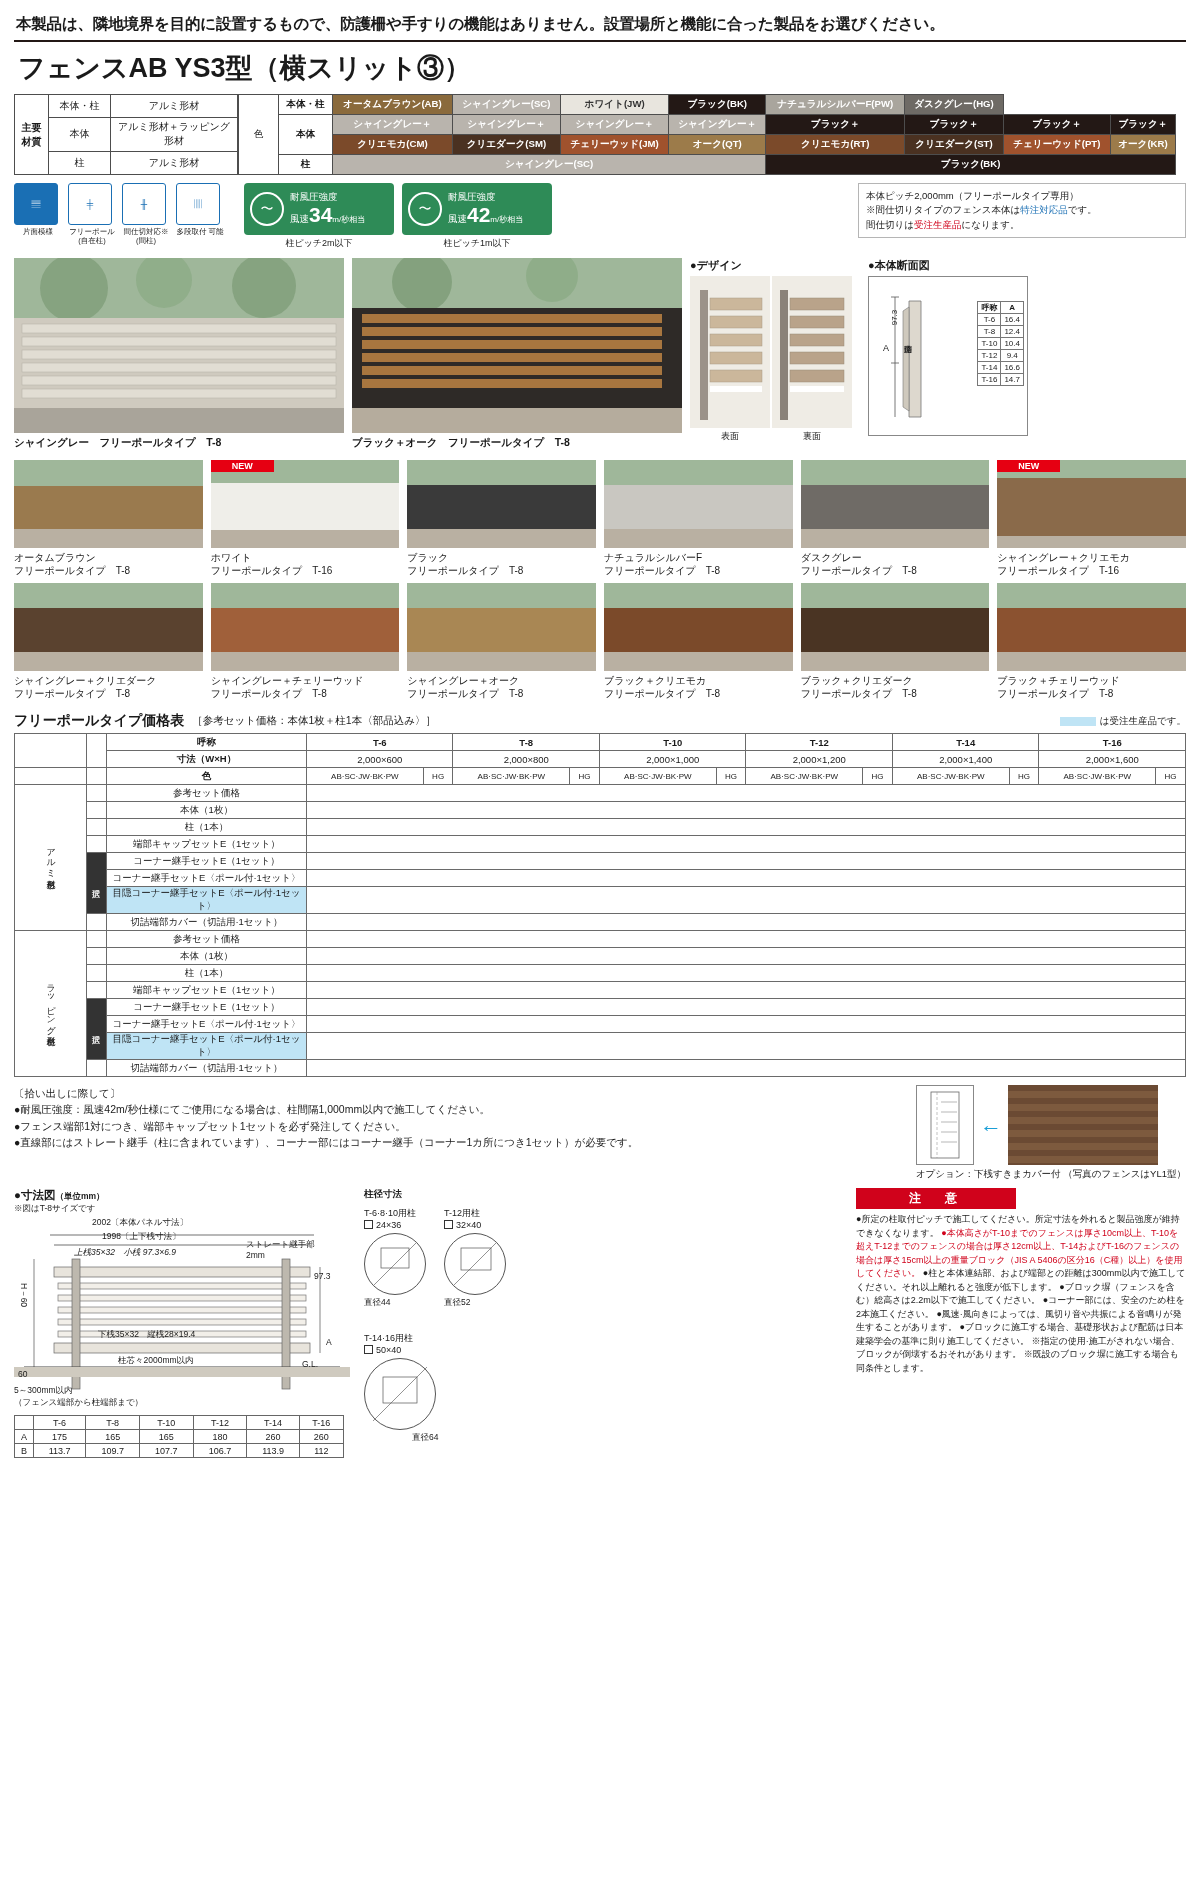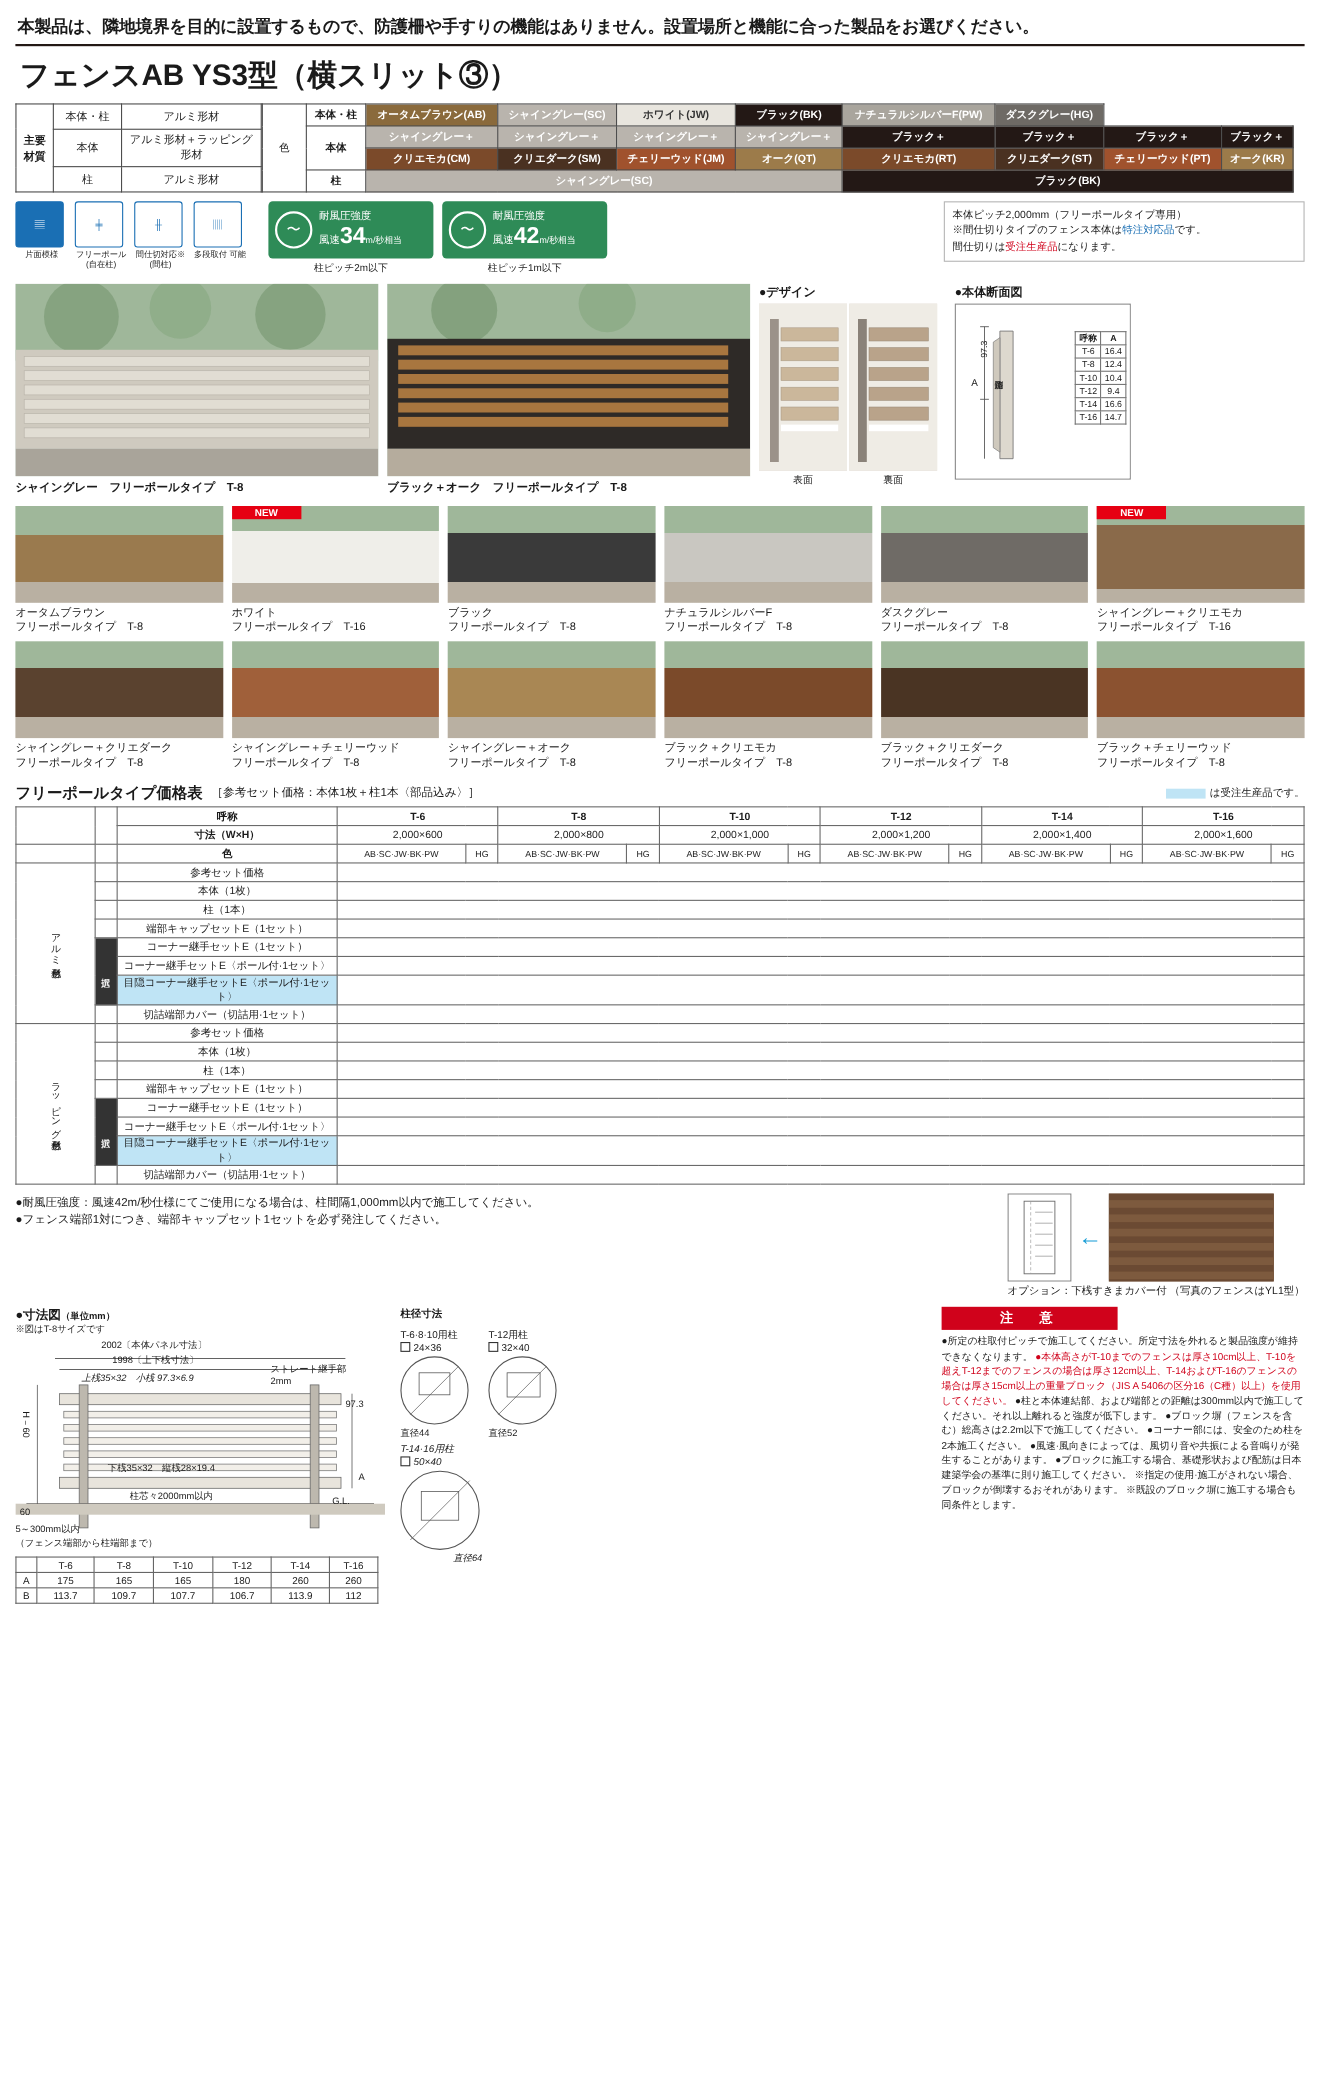--- a/index.html
+++ b/index.html
@@ -592,22 +592,24 @@
     <tr>
       <td class="vh"></td>
       <td class="nm">切詰端部カバー（切詰用·1セット）</td>
       <td colspan="12"></td>
     </tr>
   </tbody>
     </table>
 
   <div class="bul-wrap">
     <div class="bullets">
+      <div>〔拾い出しに際して〕</div>
       <div>●耐風圧強度：風速42m/秒仕様にてご使用になる場合は、柱間隔1,000mm以内で施工してください。</div>
       <div>●フェンス端部1対につき、端部キャップセット1セットを必ず発注してください。</div>
+      <div>●直線部にはストレート継手（柱に含まれています）、コーナー部にはコーナー継手（コーナー1カ所につき1セット）が必要です。</div>
     </div>
     <div class="opt-col">
       <div class="opt-imgs">
         <div class="opt-a">
           <svg width="56" height="78" viewBox="0 0 56 78">
             <rect width="56" height="78" fill="#fff"></rect>
             <rect x="14" y="6" width="28" height="66" fill="none" stroke="#666" stroke-width="0.8"></rect>
             <line x1="20" y1="6" x2="20" y2="72" stroke="#999" stroke-width="0.6" stroke-dasharray="3 2"></line>
             <g stroke="#888" stroke-width="0.6">
               <line x1="24" y1="16" x2="40" y2="16"></line>
@@ -729,21 +731,21 @@
           <div><span class="sq"></span><span>32×40</span></div>
           <div class="circ">
             <svg width="60" height="60" viewBox="0 0 60 60">
               <line x1="8" y1="52" x2="52" y2="8" stroke="#666" stroke-width="0.7"></line>
               <rect x="16" y="14" width="30" height="22" fill="none" stroke="#555" stroke-width="0.7"></rect>
             </svg>
           </div>
           <div class="tiny" style="margin-top:2px;">直径52</div>
         </div>
       </div>
-      <div class="post-row" style="margin-top:2px;font-style:italic;">
+      <div class="post-row" style="margin-top:23px;">
         <div class="post-item">
           <div>T-14·16用柱</div>
           <div><span class="sq"></span><span>50×40</span></div>
           <div class="circ" style="width:72px;height:72px;">
             <svg width="70" height="70" viewBox="0 0 70 70">
               <line x1="8" y1="62" x2="62" y2="8" stroke="#666" stroke-width="0.7"></line>
               <rect x="18" y="18" width="34" height="26" fill="none" stroke="#555" stroke-width="0.7"></rect>
             </svg>
           </div>
           <div class="tiny" style="margin-top:2px;margin-left:48px;">直径64</div>

